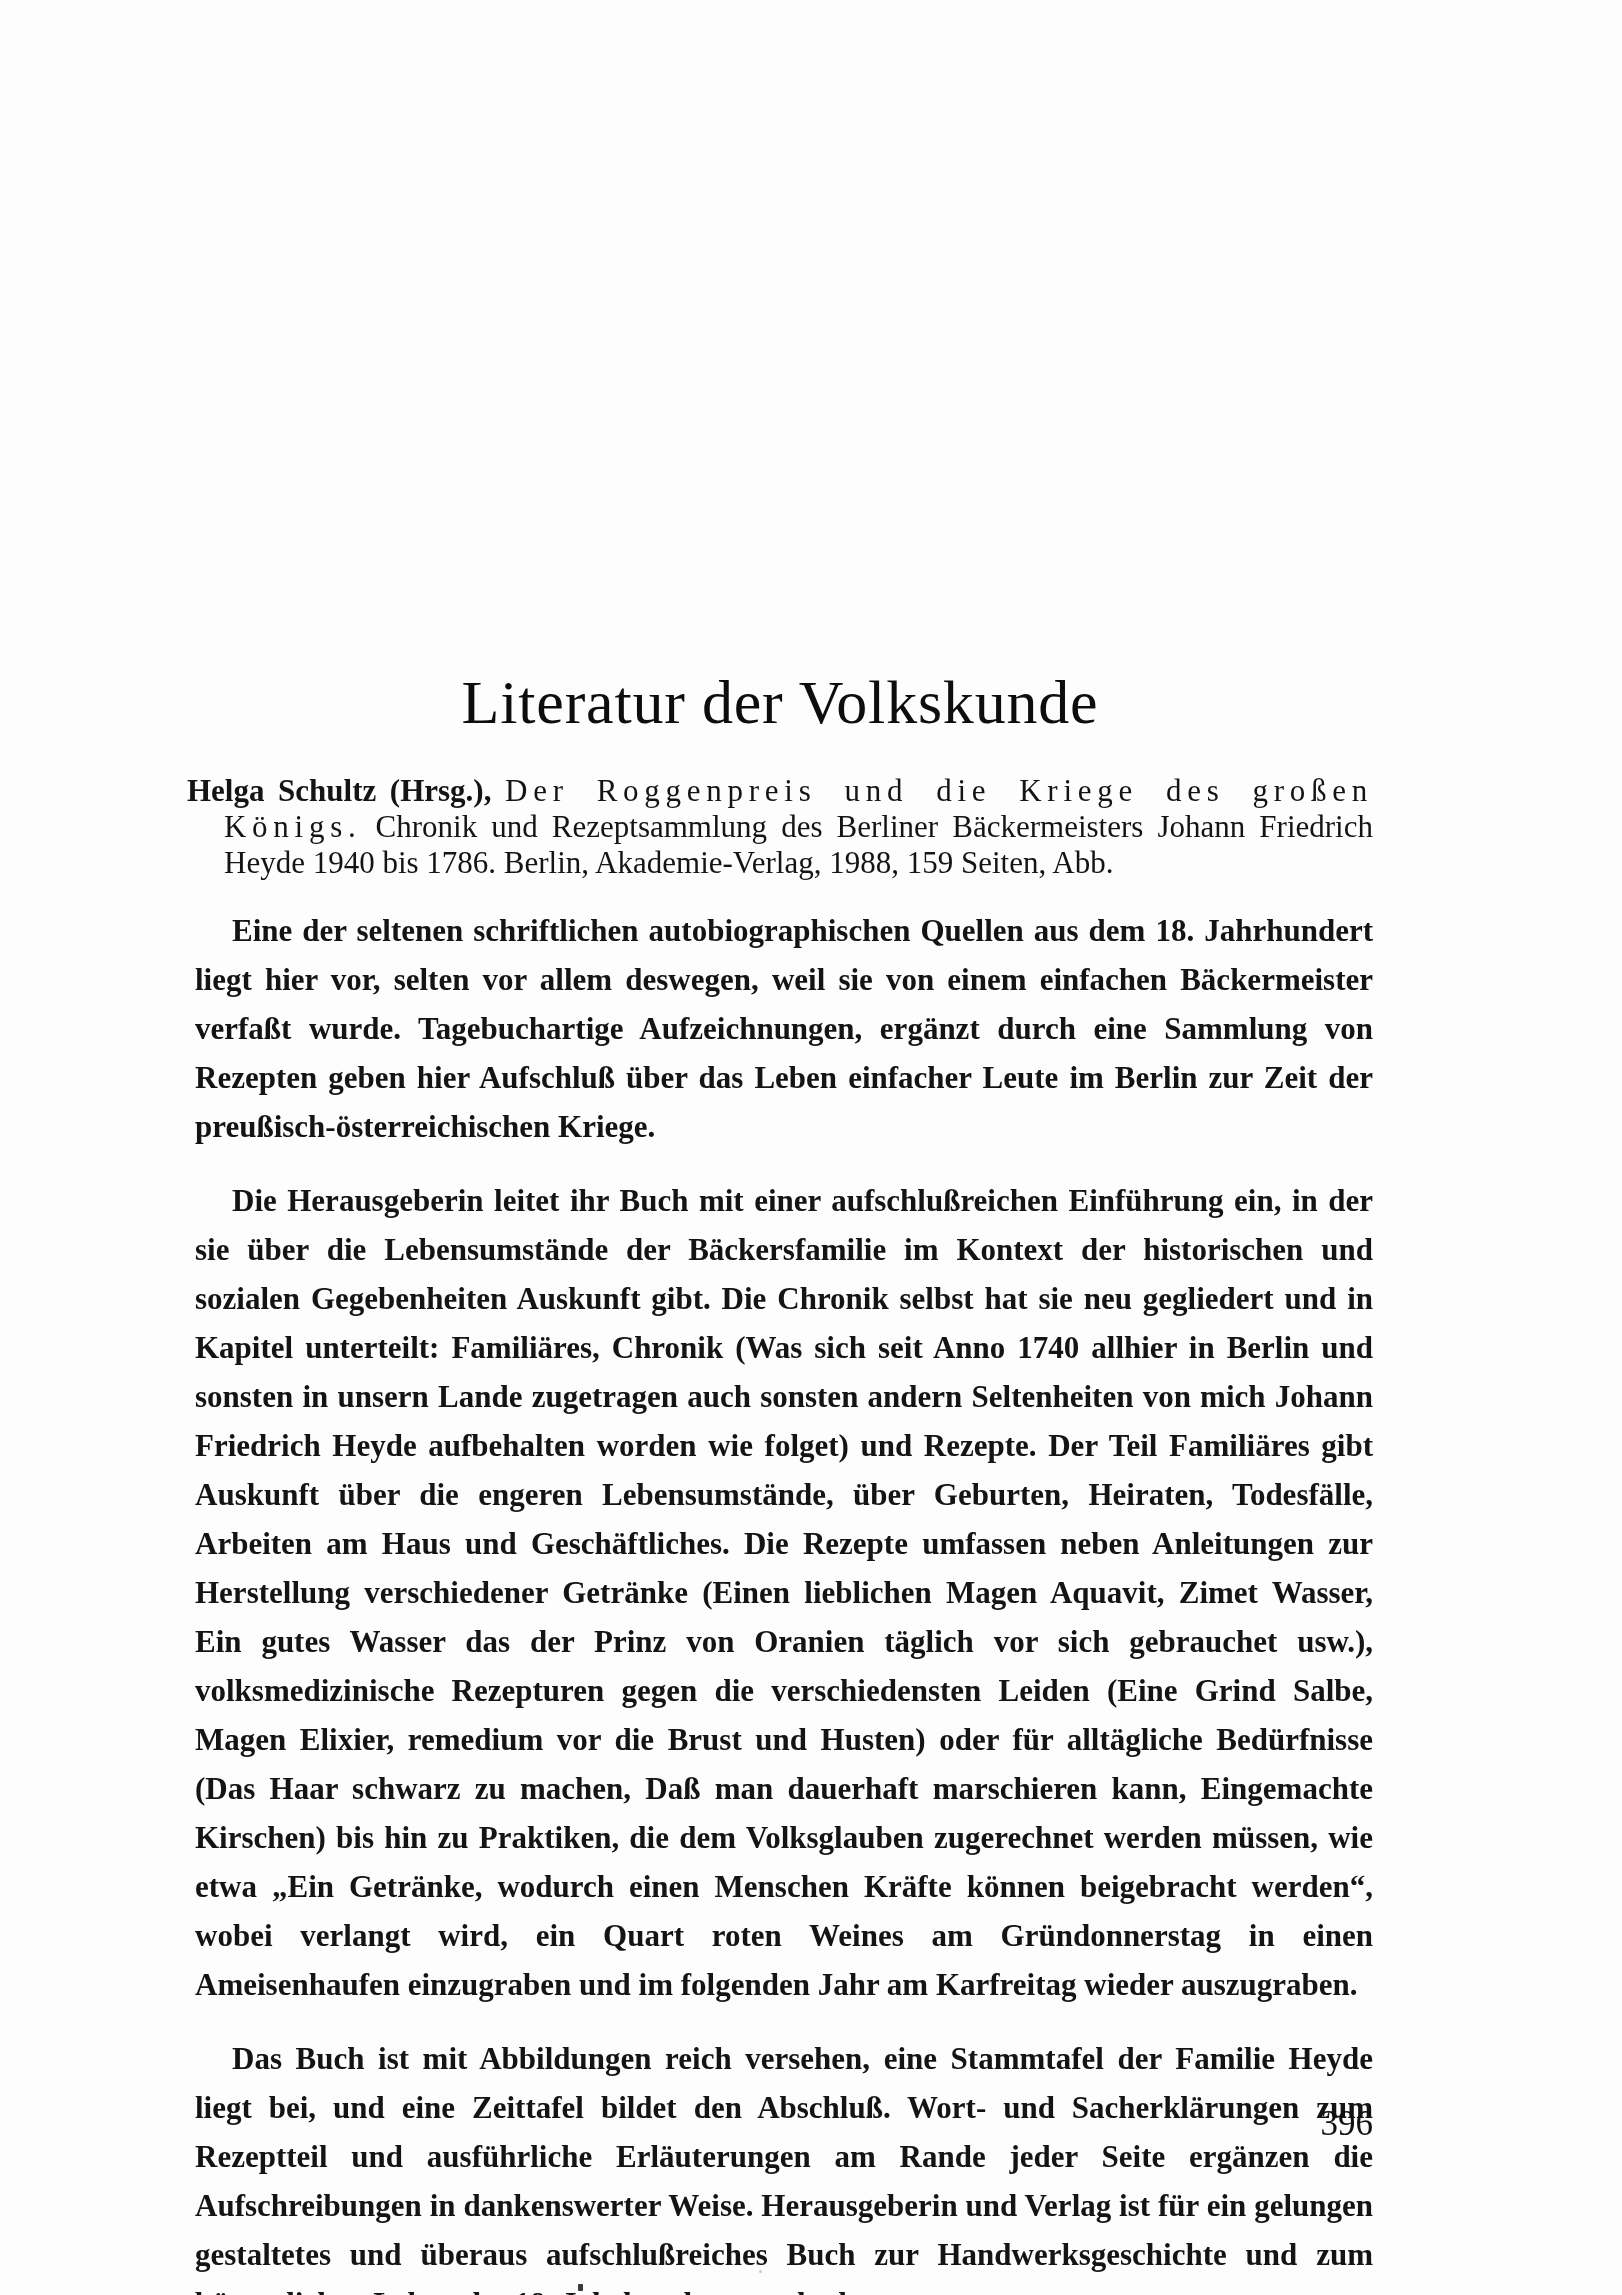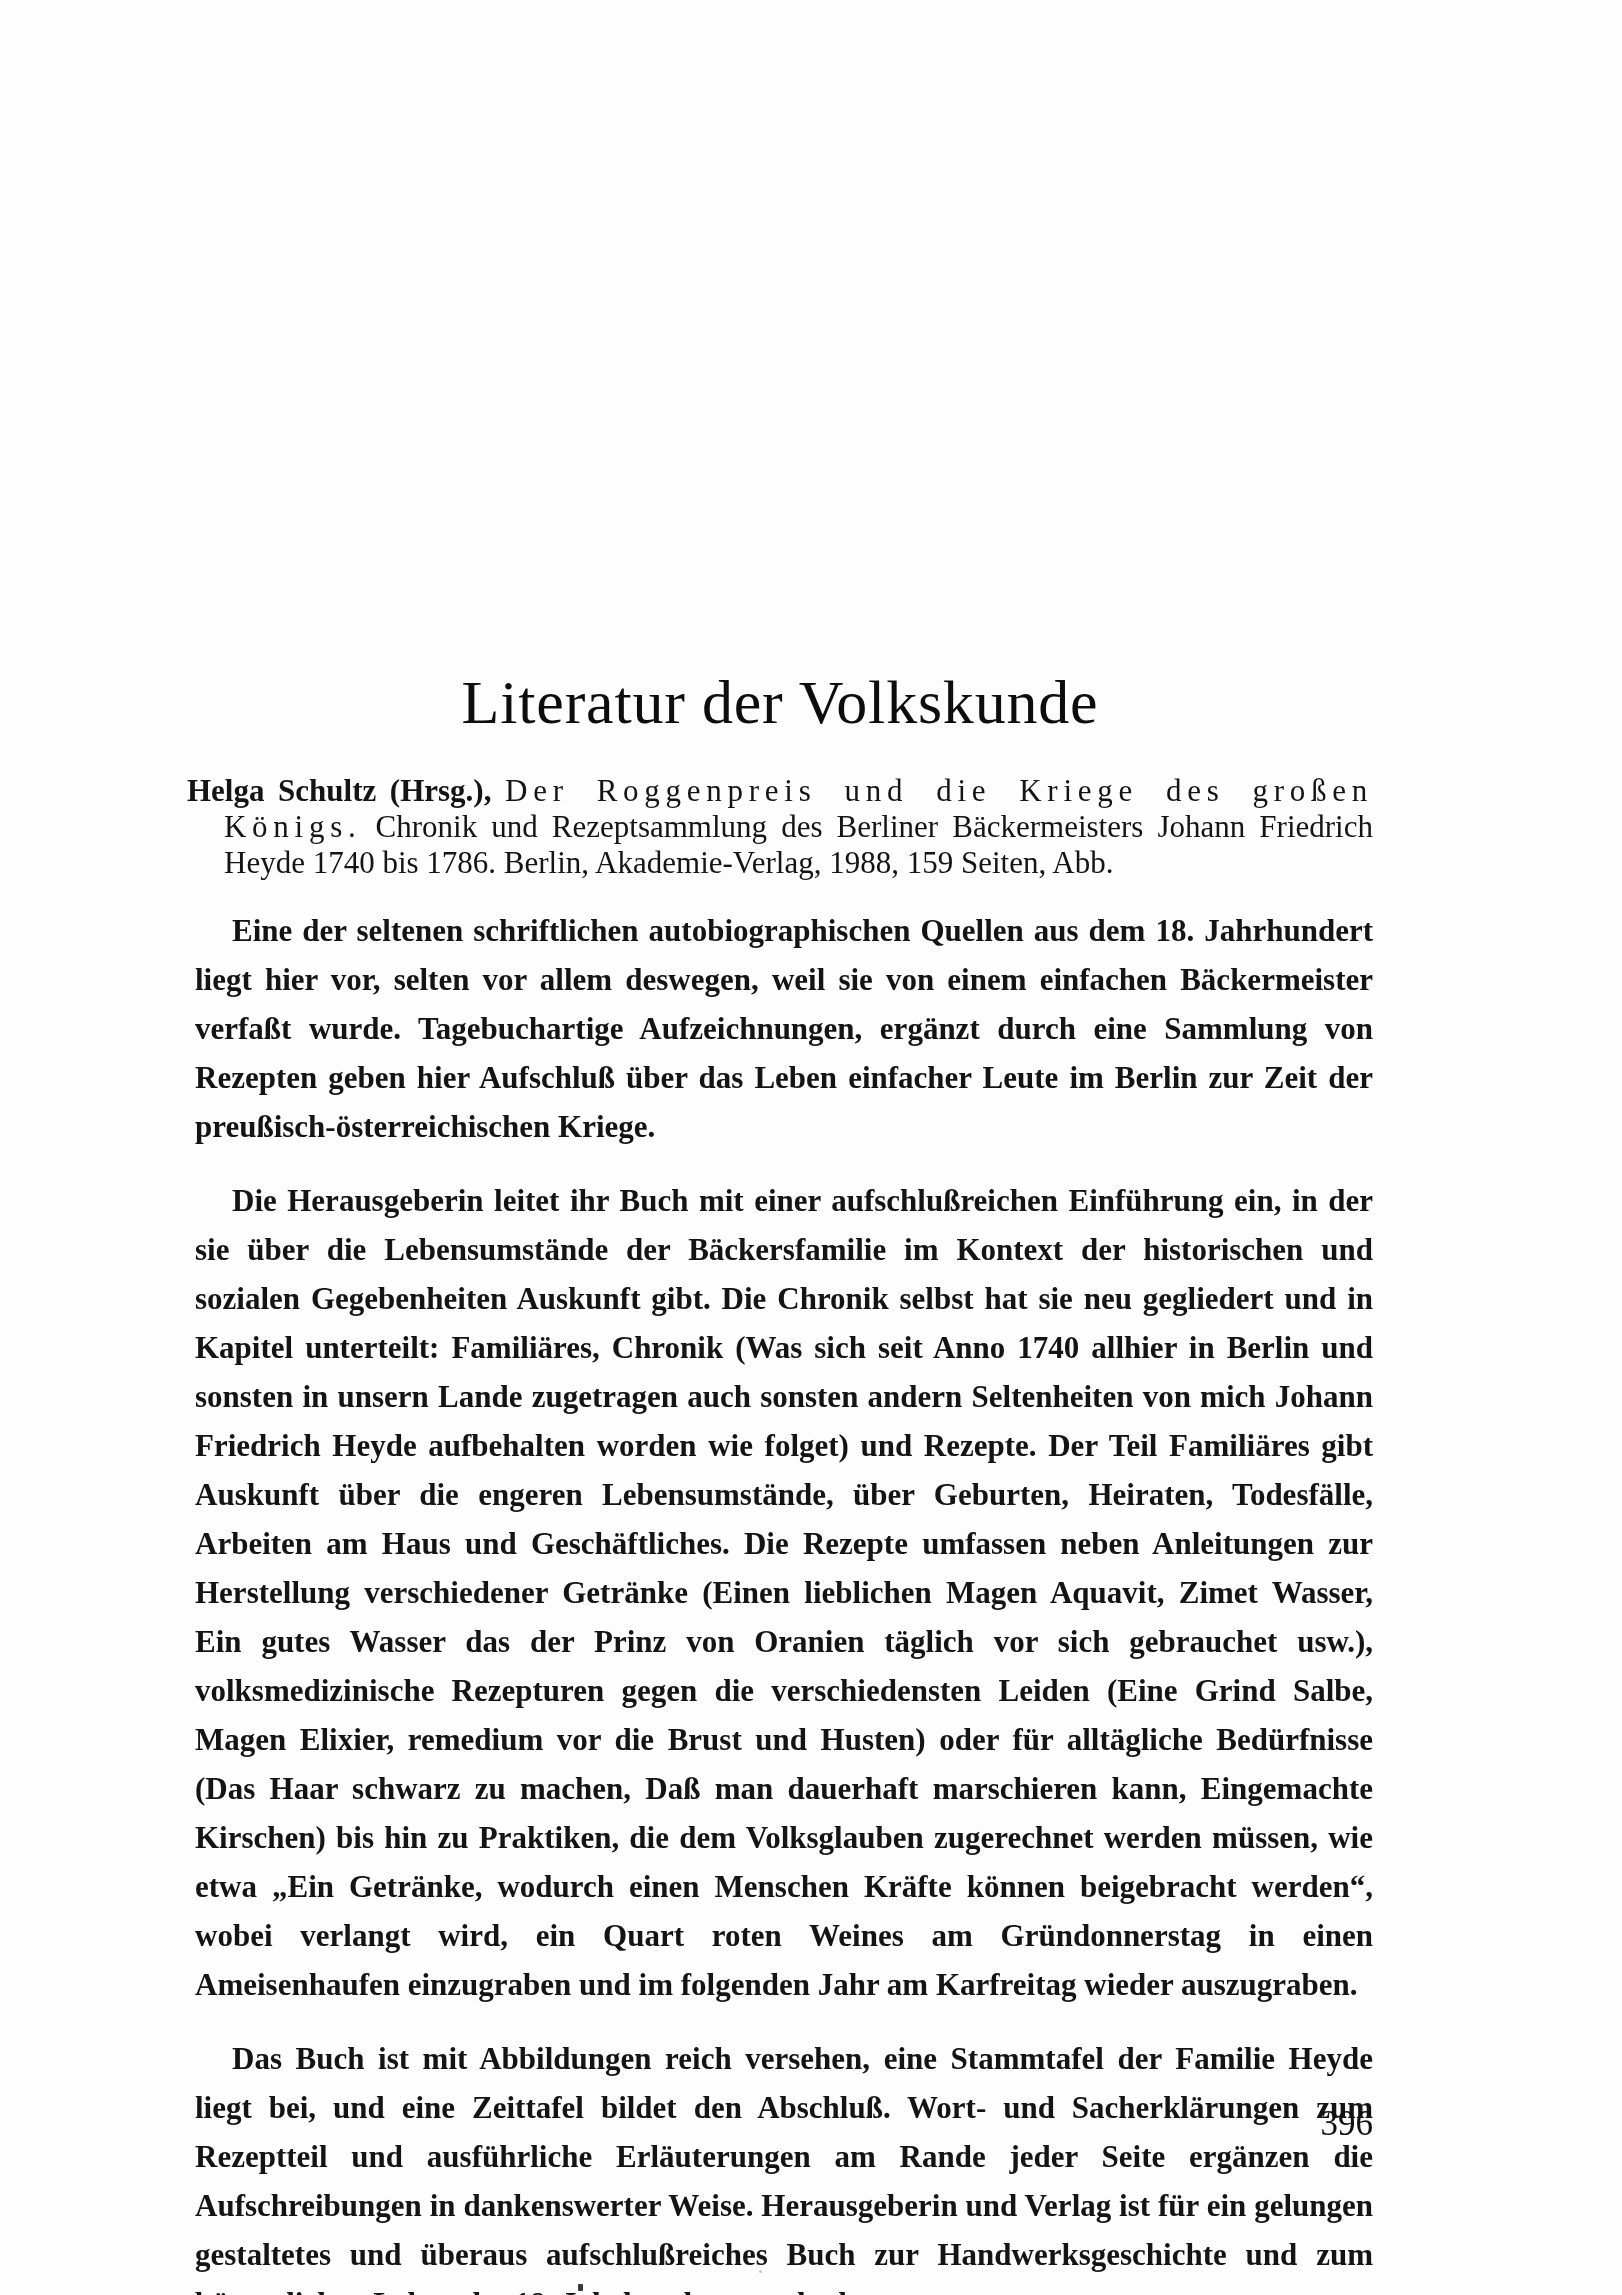--- a/index.html
+++ b/index.html
@@ -93,21 +93,21 @@
 </style>
 </head>
 <body>
 
 <div class="page">
 
   <div class="content">
 
     <h1 class="doc-title">Literatur der Volkskunde</h1>
 
-    <p class="citation"><span class="author">Helga Schultz (Hrsg.),</span> <span class="work-title">Der Roggenpreis und die Kriege des großen Königs.</span> <span>Chronik und Rezeptsammlung des Berliner Bäckermeisters Johann Friedrich Heyde 1740 bis 1786. Berlin, Akademie-Verlag, 1988, 159 Seiten, Abb.</span></p>
+    <p class="citation"><span class="author">Helga Schultz (Hrsg.),</span> <span class="work-title">Der Roggenpreis und die Kriege des großen Königs.</span> <span>Chronik und Rezeptsammlung des Berliner Bäckermeisters Johann Friedrich Heyde 1940 bis 1786. Berlin, Akademie-Verlag, 1988, 159 Seiten, Abb.</span></p>
 
     <p class="body-para">Eine der seltenen schriftlichen autobiographischen Quellen aus dem 18. Jahrhundert liegt hier vor, selten vor allem deswegen, weil sie von einem einfachen Bäckermeister verfaßt wurde. Tagebuchartige Aufzeichnungen, ergänzt durch eine Sammlung von Rezepten geben hier Aufschluß über das Leben einfacher Leute im Berlin zur Zeit der preußisch-österreichischen Kriege.</p>
 
     <p class="body-para">Die Herausgeberin leitet ihr Buch mit einer aufschlußreichen Einführung ein, in der sie über die Lebensumstände der Bäckersfamilie im Kontext der historischen und sozialen Gegebenheiten Auskunft gibt. Die Chronik selbst hat sie neu gegliedert und in Kapitel unterteilt: Familiäres, Chronik (Was sich seit Anno 1740 allhier in Berlin und sonsten in unsern Lande zugetragen auch sonsten andern Seltenheiten von mich Johann Friedrich Heyde aufbehalten worden wie folget) und Rezepte. Der Teil Familiäres gibt Auskunft über die engeren Lebensumstände, über Geburten, Heiraten, Todesfälle, Arbeiten am Haus und Geschäftliches. Die Rezepte umfassen neben Anleitungen zur Herstellung verschiedener Getränke (Einen lieblichen Magen Aquavit, Zimet Wasser, Ein gutes Wasser das der Prinz von Oranien täglich vor sich gebrauchet usw.), volksmedizinische Rezepturen gegen die verschiedensten Leiden (Eine Grind Salbe, Magen Elixier, remedium vor die Brust und Husten) oder für alltägliche Bedürfnisse (Das Haar schwarz zu machen, Daß man dauerhaft marschieren kann, Eingemachte Kirschen) bis hin zu Praktiken, die dem Volksglauben zugerechnet werden müssen, wie etwa „Ein Getränke, wodurch einen Menschen Kräfte können beigebracht werden“, wobei verlangt wird, ein Quart roten Weines am Gründonnerstag in einen Ameisenhaufen einzugraben und im folgenden Jahr am Karfreitag wieder auszugraben.</p>
 
     <p class="body-para">Das Buch ist mit Abbildungen reich versehen, eine Stammtafel der Familie Heyde liegt bei, und eine Zeittafel bildet den Abschluß. Wort- und Sacherklärungen zum Rezeptteil und ausführliche Erläuterungen am Rande jeder Seite ergänzen die Aufschreibungen in dankenswerter Weise. Herausgeberin und Verlag ist für ein gelungen gestaltetes und überaus aufschlußreiches Buch zur Handwerksgeschichte und zum bürgerlichen Leben des 18. Jahrhunderts zu danken.</p>
 
     <p class="signature">Eva Kausel</p>
 
   </div>

